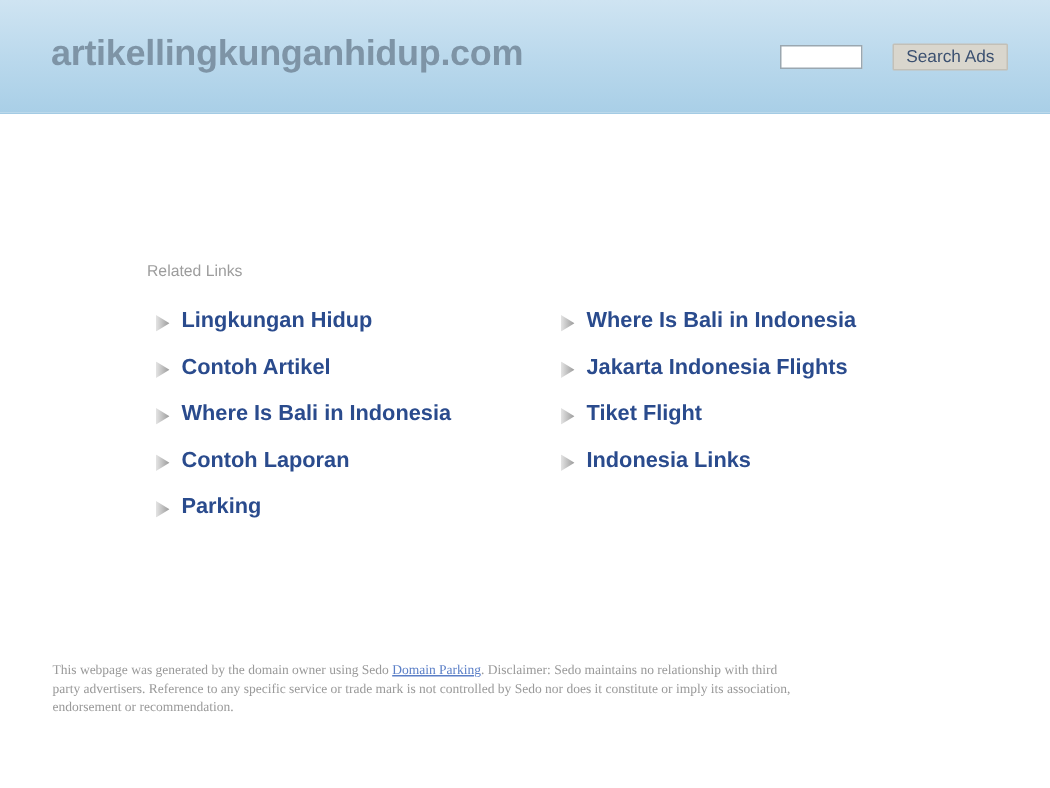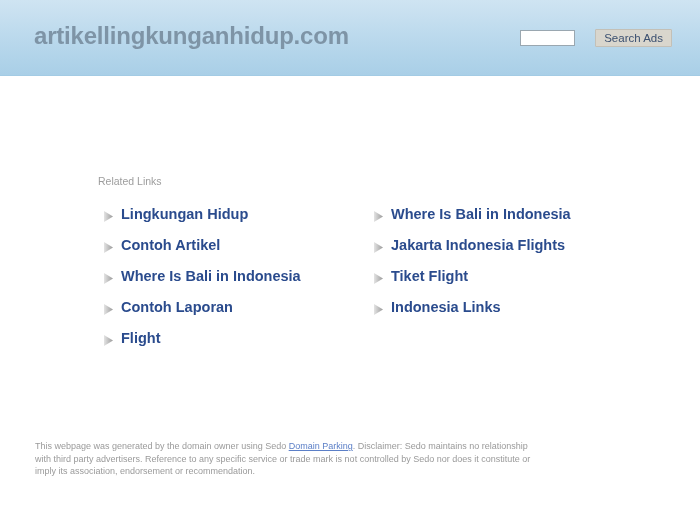--- a/index.html
+++ b/index.html
@@ -190,20 +190,21 @@
   .sq { background: #7ab0e8; }
   .sq1 { width: 4px; height: 4px; background: #1c53b8; }
   .sq2 { width: 4px; height: 3px; }
   .sq3 { width: 4px; height: 3px; }
   .disclaimer {
     font-size: 9px;
     color: #9a9a9a;
     line-height: 12.5px;
     padding-top: 4px;
     max-width: 500px;
+    font-family: Liberation Serif, serif;
   }
   .disclaimer a {
     color: #5b7fc7;
     text-decoration: underline;
   }
 </style>
 </head>
 <body>
 
 <div class="header">
@@ -259,21 +260,21 @@
             </svg>
         </span>
         <a class="link-text" href="#">Contoh Laporan</a>
       </div>
       <div class="link-row">
         <span class="bullet-icon">
           <svg width="9" height="11" viewBox="0 0 9 11">
               <polygon points="0,0 9,5.5 0,11" fill="url(#g1)"></polygon>
             </svg>
         </span>
-        <a class="link-text" href="#">Flight</a>
+        <a class="link-text" href="#">Parking</a>
       </div>
     </div>
 
     <div class="links-col">
       <div class="link-row">
         <span class="bullet-icon">
           <svg width="9" height="11" viewBox="0 0 9 11">
               <polygon points="0,0 9,5.5 0,11" fill="url(#g1)"></polygon>
             </svg>
         </span>

